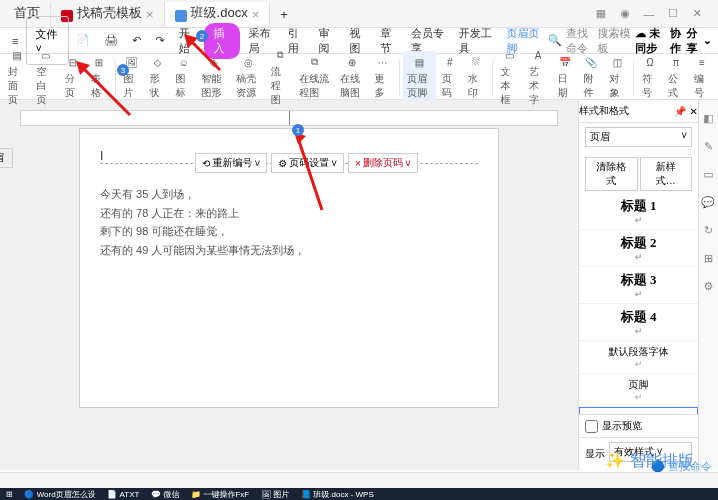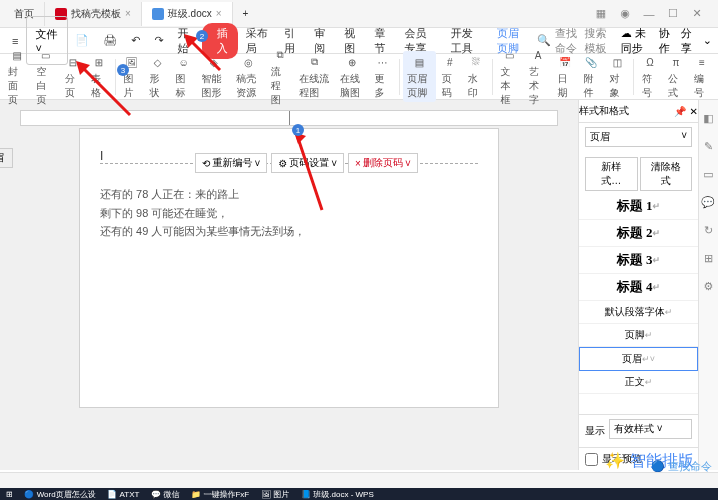--- a/index.html
+++ b/index.html
@@ -1,29 +1,29 @@
 <!DOCTYPE html>
 <html><head>
 <meta charset="utf-8">
 <style>
 * { box-sizing: border-box; margin: 0; padding: 0; }
 body { font-family: "Microsoft YaHei", Arial, sans-serif; font-size: 11px; background: #fff; width: 718px; height: 500px; overflow: hidden; position: relative; }
 .tab-bar { height: 28px; background: #f5f5f5; display: flex; align-items: center; padding: 0 4px; border-bottom: 1px solid #e0e0e0; }
-.tab { padding: 4px 10px; display: flex; align-items: center; gap: 4px; font-size: 10px; color: #333; border-right: 1px solid #e0e0e0; height: 24px; }
+.tab { padding: 4px 10px; display: flex; align-items: flex-end; gap: 4px; font-size: 13px; color: #333; border-right: 1px solid #e0e0e0; height: 24px; }
 .tab.active { background: #fff; }
 .tab .close { color: #999; cursor: pointer; }
 .tab-bar-right { margin-left: auto; display: flex; gap: 6px; padding-right: 8px; color: #888; }
 .win-icon { width: 18px; height: 18px; display: inline-flex; align-items: center; justify-content: center; }
 .menu-bar { height: 26px; display: flex; align-items: center; padding: 0 6px; gap: 2px; border-bottom: 1px solid #e0e0e0; font-size: 11px; }
 .menu-bar .file-btn { padding: 10px 8px; border: 1px solid #ccc; border-radius: 3px; }
 .menu-bar .m-item { padding: 3px 6px; color: #333; }
-.menu-bar .m-item.active { background: #ef4444; color: #fff; border-radius: 10px; padding: 3px 10px; text-align: right; }
+.menu-bar .m-item.active { background: #d946ef; color: #fff; border-radius: 10px; padding: 3px 10px; }
 .menu-bar .m-sep { flex: 1; }
 .menu-bar .search { display: flex; align-items: center; gap: 4px; color: #888; }
-.menu-bar .right-icons { display: flex; gap: 8px; align-items: center; }
+.menu-bar .right-icons { display: flex; align-items: center; font-weight: bold; }
 .ribbon { height: 46px; display: flex; align-items: center; padding: 0 4px; gap: 2px; border-bottom: 1px solid #e0e0e0; background: #fff; }
 .ribbon-item { display: flex; flex-direction: column; align-items: center; justify-content: center; padding: 2px 4px; font-size: 10px; color: #555; min-width: 24px; }
 .ribbon-item .ico { width: 18px; height: 18px; display: flex; align-items: center; justify-content: center; margin-bottom: 1px; }
 .ribbon-sep { width: 1px; height: 36px; background: #e5e5e5; margin: 0 2px; }
 .ribbon-item.active { background: #e8f0fe; border-radius: 3px; }
 .workspace { display: flex; height: 370px; background: #f0f0f0; }
 .doc-area { flex: 1; position: relative; padding: 10px 20px; overflow: hidden; }
 .ruler { height: 16px; background: #fff; border: 1px solid #d0d0d0; margin-bottom: 2px; position: relative; }
 .ruler::after { content: ""; position: absolute; left: 50%; top: 0; width: 1px; height: 100%; background: #888; }
 .page { background: #fff; border: 1px solid #d0d0d0; width: 420px; margin: 0 auto; padding: 20px 20px 10px; position: relative; min-height: 280px; }
@@ -37,21 +37,21 @@
 .rside { width: 20px; background: #f8f8f8; border-left: 1px solid #e0e0e0; display: flex; flex-direction: column; align-items: center; padding-top: 10px; gap: 12px; }
 .rside .ricon { width: 16px; height: 16px; display: flex; align-items: center; justify-content: center; color: #888; }
 .styles-panel { width: 120px; background: #fff; border-left: 1px solid #e0e0e0; display: flex; flex-direction: column; font-size: 10px; }
 .sp-header { padding: 4px 0; border-bottom: 1px solid #e0e0e0; display: flex; align-items: center; justify-content: space-between; }
 .sp-current { padding: 4px 6px; }
 .sp-dropdown { width: 100%; border: 1px solid #ccc; padding: 2px 4px; margin-bottom: 4px; }
 .sp-btns { display: flex; gap: 2px; padding: 2px 6px; }
 .sp-btn { border: 1px solid #ccc; padding: 2px 6px; font-size: 10px; flex: 1; text-align: center; }
 .sp-hint { padding: 4px 6px; color: #666; }
 .style-list { flex: 1; overflow-y: auto; }
-.style-row { padding: 4px 6px; border-bottom: 1px solid #f0f0f0; display: flex; align-items: center; justify-content: center; }
+.style-row { padding: 4px 6px; border-bottom: 1px solid #f0f0f0; display: flex; align-items: center; justify-content: space-between; flex-direction: column; }
 .style-row.h { font-weight: bold; font-size: 13px; font-family: "SimSun"; }
 .style-row.selected { border: 1px solid #4a8bf5; }
 .style-row .mark { color: #aaa; font-size: 9px; }
 .sp-footer { padding: 4px 6px; border-top: 1px solid #e0e0e0; display: flex; align-items: center; gap: 4px; }
 .statusbar { position: absolute; bottom: 12px; left: 0; right: 0; height: 16px; background: #f5f5f5; display: flex; align-items: center; padding: 0 8px; font-size: 10px; color: #666; gap: 10px; border-top: 1px solid #e0e0e0; }
 .watermark { position: absolute; right: 6px; bottom: 26px; font-size: 11px; color: #5aa5e8; }
 .taskbar { position: absolute; bottom: 0; left: 0; right: 0; height: 12px; background: #1a2233; display: flex; align-items: center; padding: 0 6px; gap: 12px; font-size: 8px; color: #fff; overflow: hidden; }
 .taskbar .titem { display: flex; align-items: center; gap: 2px; }
 .badge { width: 12px; height: 12px; border-radius: 50%; background: #3b7dd8; color: #fff; font-size: 8px; display: inline-flex; align-items: center; justify-content: center; position: absolute; }
 svg.arrow-svg { position: absolute; pointer-events: none; }
@@ -228,39 +228,40 @@
         <div class="header-area">
           <span style="color:#333;font-size:12px">I</span>
           <div class="header-toolbar">
             <div class="ht-btn">⟲ <span>重新编号</span> ˅</div>
             <div class="ht-btn">⚙ <span>页码设置</span> ˅</div>
             <div class="ht-btn del">× <span>删除页码</span> ˅</div>
           </div>
         </div>
         <div class="page-num">1</div>
         <div class="body-text">
+          <div>今天有 35 人到场，</div>
           <div>还有的 78 人正在：来的路上</div>
           <div>剩下的 98 可能还在睡觉，</div>
           <div>还有的 49 人可能因为某些事情无法到场，</div>
         </div>
       </div>
     </div>
   </div>
 
   <div class="styles-panel">
     <div class="sp-header">
       <span>样式和格式</span>
       <span><span>📌</span> <span>✕</span></span>
     </div>
     <div class="sp-current">
       <div class="sp-dropdown"><span>页眉</span> <span style="float:right">˅</span></div>
     </div>
     <div class="sp-btns">
+      <div class="sp-btn">清除格式</div>
       <div class="sp-btn">新样式…</div>
-      <div class="sp-btn">清除格式</div>
     </div>
     <div class="style-list">
       <div class="style-row h">
           <span>标题 1</span>
           <span class="mark">↵</span>
         </div>
       <div class="style-row h">
           <span>标题 2</span>
           <span class="mark">↵</span>
         </div>
@@ -283,26 +284,26 @@
       <div class="style-row selected">
           <span>页眉</span>
           <span class="mark">↵˅</span>
         </div>
       <div class="style-row">
           <span>正文</span>
           <span class="mark">↵</span>
         </div>
     </div>
     <div class="sp-footer">
+      <input type="checkbox" style="">
+      <span>显示预览</span>
+    </div>
+    <div class="sp-footer">
       <span>显示</span>
       <span class="sp-dropdown" style="flex:1"><span>有效样式</span> ˅</span>
-    </div>
-    <div class="sp-footer">
-      <input type="checkbox" style="">
-      <span>显示预览</span>
     </div>
   </div>
 
   <div class="rside">
     <span class="ricon">◧</span>
     <span class="ricon">✎</span>
     <span class="ricon">▭</span>
     <span class="ricon">💬</span>
     <span class="ricon">↻</span>
     <span class="ricon">⊞</span>

